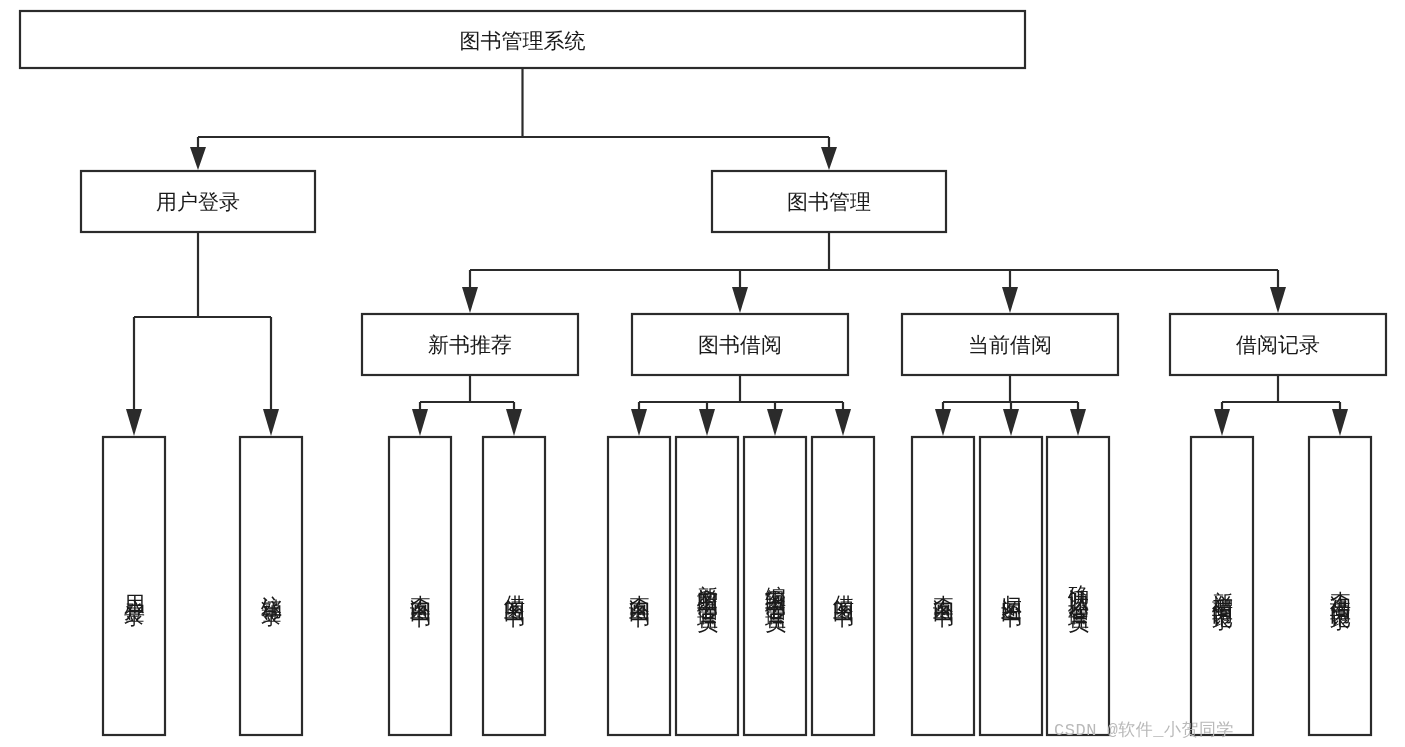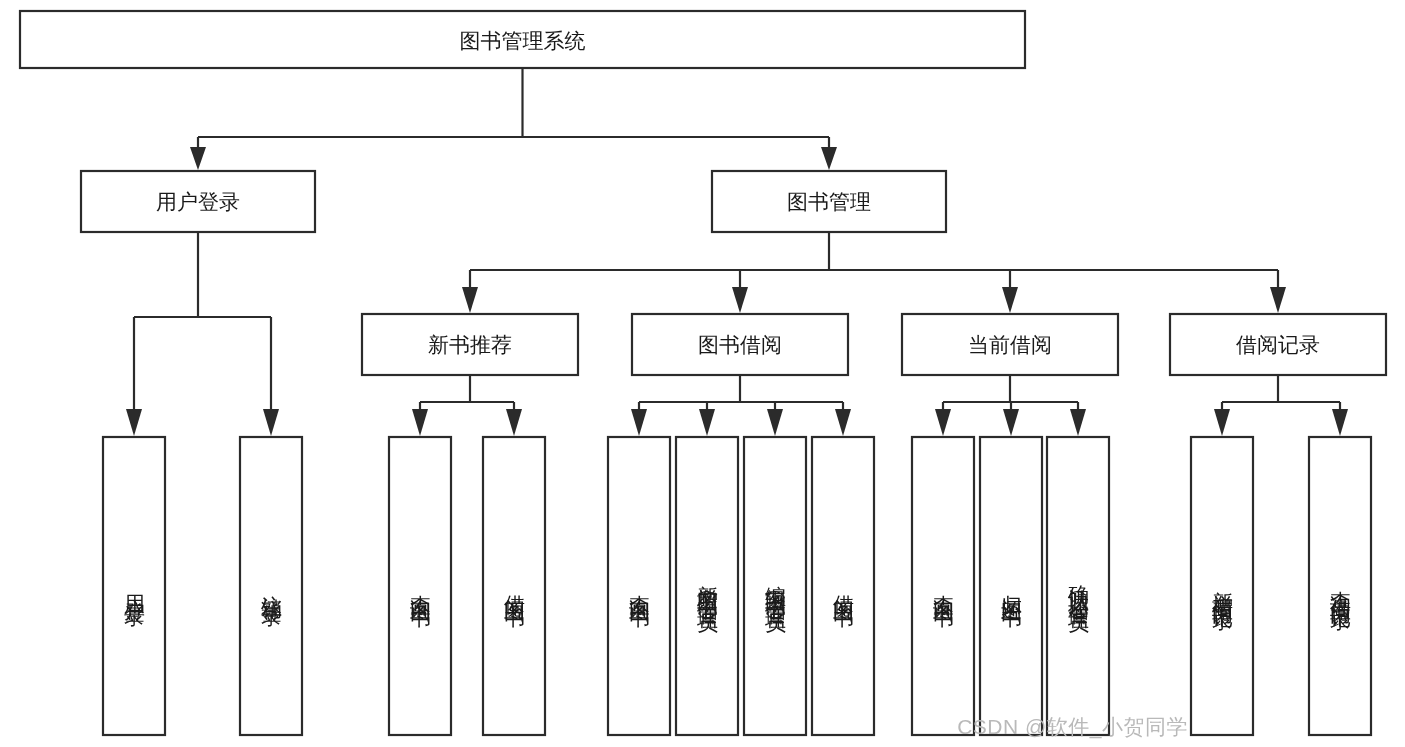--- a/index.html
+++ b/index.html
@@ -11,20 +11,21 @@
     width: 1405px;
     height: 747px;
     font-family: "DejaVu Sans", "Liberation Sans", sans-serif;
     overflow: hidden;
   }
   #diagram-root {
     position: relative;
     width: 1202px;
     height: 747px;
     background: #ffffff;
+    padding-left: 46px;
   }
   svg.diagram-canvas {
     position: absolute;
     left: 0;
     top: 0;
     width: 1405px;
     height: 747px;
     display: block;
   }
   .node-box {
@@ -62,22 +63,22 @@
     white-space: nowrap;
     display: flex;
     align-items: center;
     justify-content: center;
     pointer-events: none;
   }
   .watermark {
     position: absolute;
     right: 14px;
     bottom: 6px;
-    font-family: Liberation Sans, sans-serif;
-    font-size: 21px;
+    font-family: Liberation Mono, monospace;
+    font-size: 17px;
     color: #b9b9b9;
     letter-spacing: 0.5px;
     white-space: nowrap;
   }
 </style>
 </head>
 <body>
 
 <div id="diagram-root">
 

